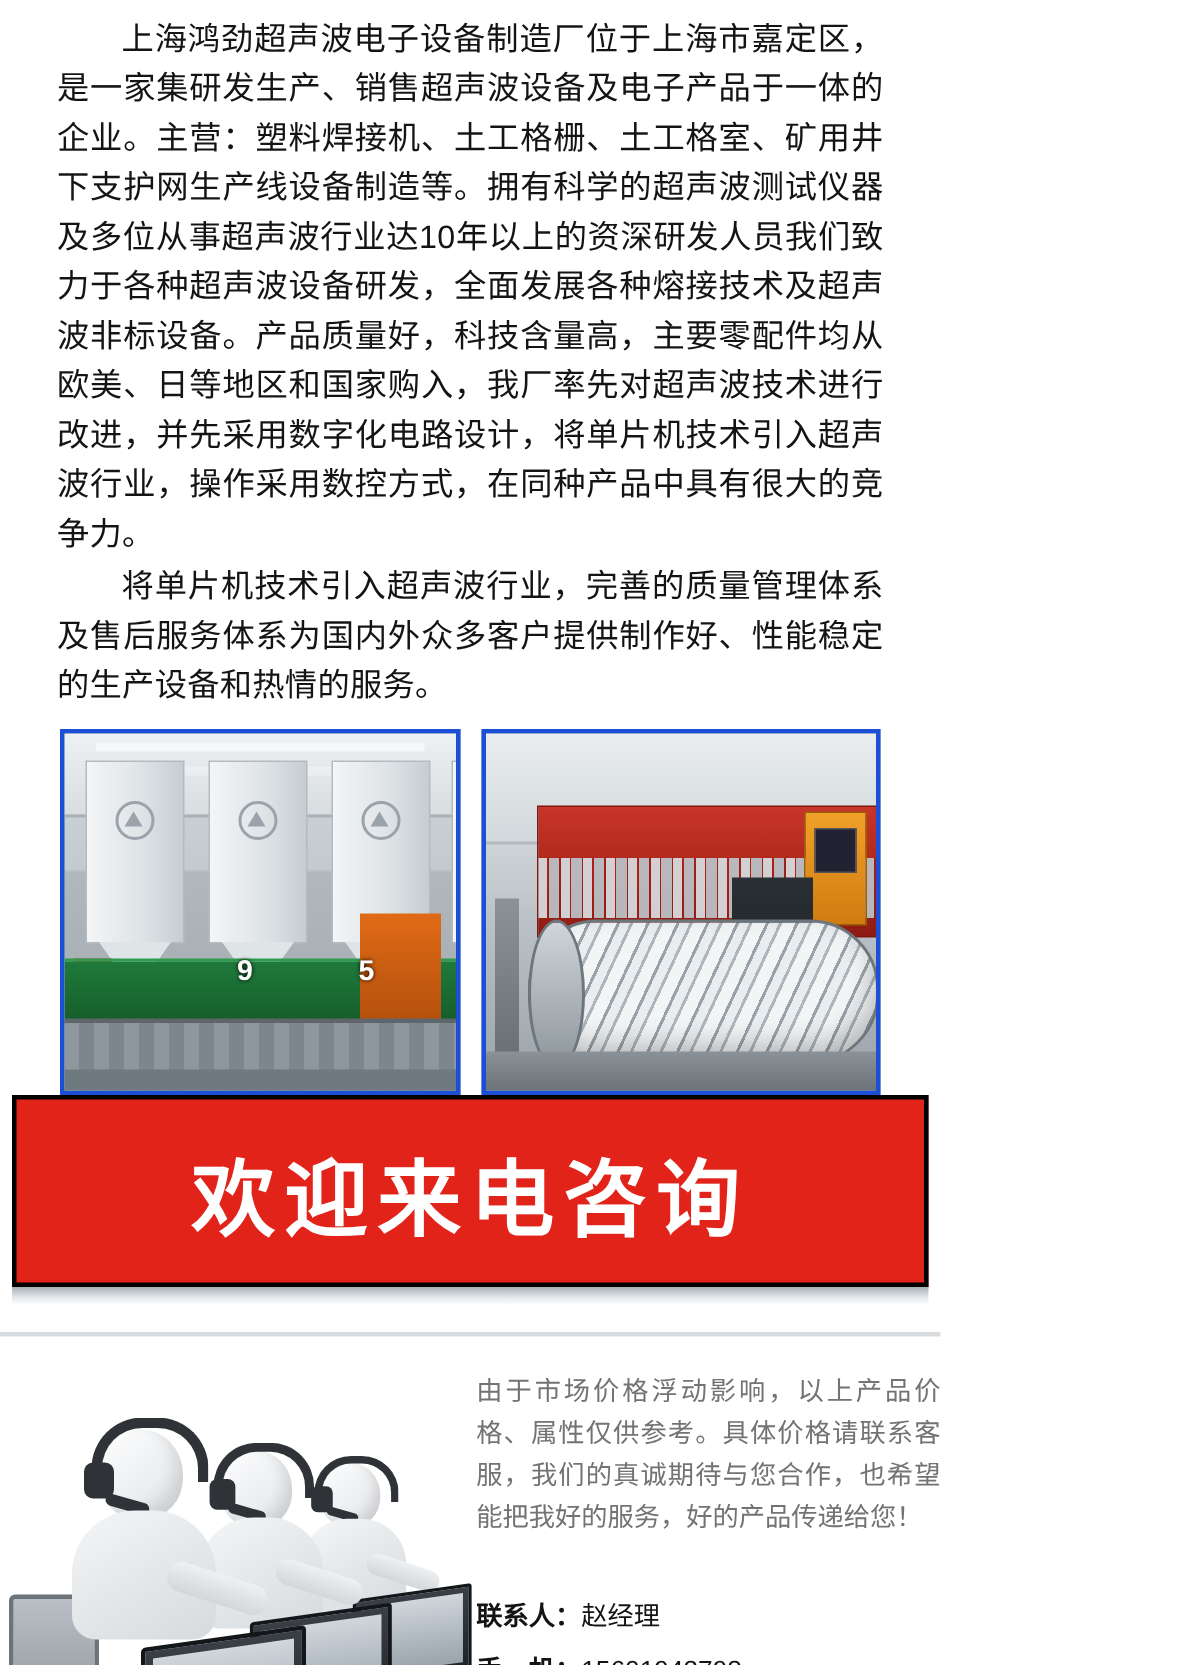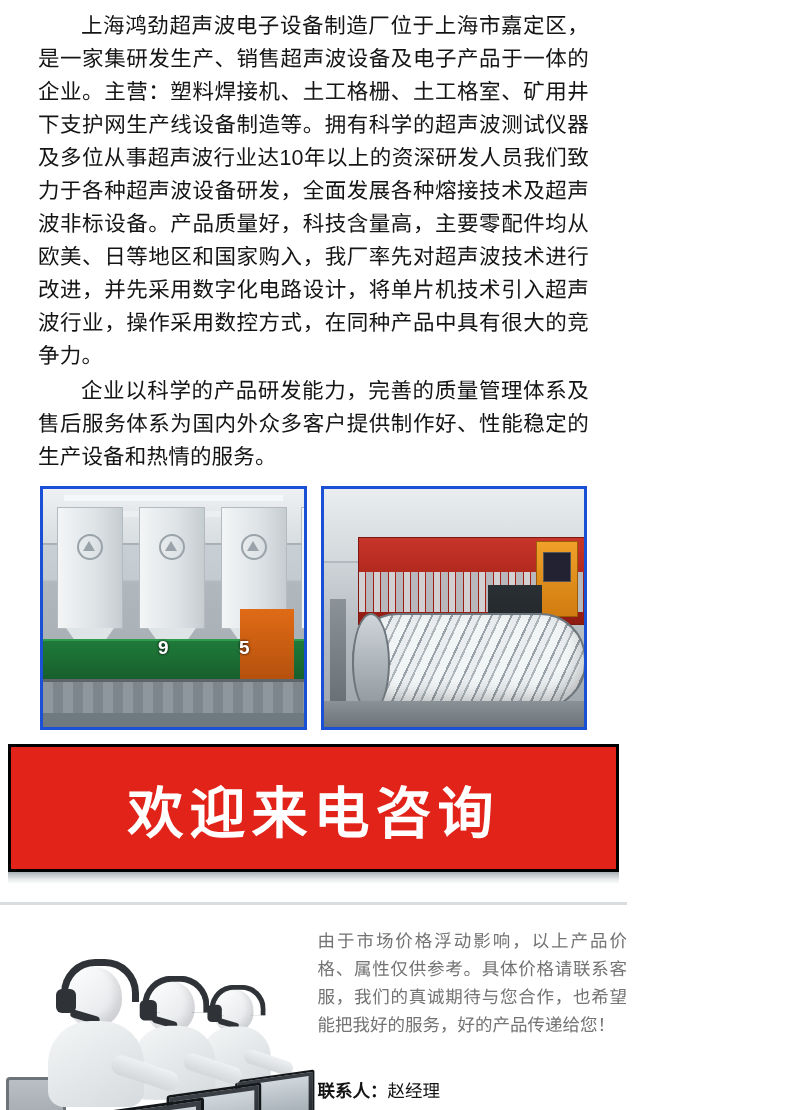--- a/index.html
+++ b/index.html
@@ -186,21 +186,20 @@
     position: absolute; right: 42px; top: 96px; width: 54px; height: 132px;
     background: linear-gradient(#2a2f33,#15191c);
   }
   .ph2-floor {
     position: absolute; left: 0; bottom: 0; width: 100%; height: 26px;
     background: linear-gradient(#8a9298,#6c7479);
   }
 
   
   .banner-wrap {
-    margin-top: 14px;
     padding: 0 8px;
     text-align: center;
   }
   .banner {
     height: 122px;
     background: #e2231a;
     border: 3px solid #000;
     display: flex;
     align-items: center;
     justify-content: center;
@@ -339,21 +338,21 @@
     font-weight: normal;
   }
 </style>
 </head>
 <body>
 
 <div class="page">
 
   <div class="intro">
     <p class="indent">上海鸿劲超声波电子设备制造厂位于上海市嘉定区，是一家集研发生产、销售超声波设备及电子产品于一体的企业。主营：塑料焊接机、土工格栅、土工格室、矿用井下支护网生产线设备制造等。拥有科学的超声波测试仪器及多位从事超声波行业达10年以上的资深研发人员我们致力于各种超声波设备研发，全面发展各种熔接技术及超声波非标设备。产品质量好，科技含量高，主要零配件均从欧美、日等地区和国家购入，我厂率先对超声波技术进行改进，并先采用数字化电路设计，将单片机技术引入超声波行业，操作采用数控方式，在同种产品中具有很大的竞争力。</p>
-    <p class="indent">企业以科学的产品研发能力，完善的质量管理体系及售后服务体系为国内外众多客户提供制作好、性能稳定的生产设备和热情的服务。</p>
+    <p class="indent">将单片机技术引入超声波行业，完善的质量管理体系及售后服务体系为国内外众多客户提供制作好、性能稳定的生产设备和热情的服务。</p>
   </div>
 
   <div class="photos">
 
     <div class="photo">
       <div class="ph1-bg"></div>
       <div class="ph1-ceiling"></div>
       <div class="hopper h1">
           <span class="logo"></span>
         </div>

